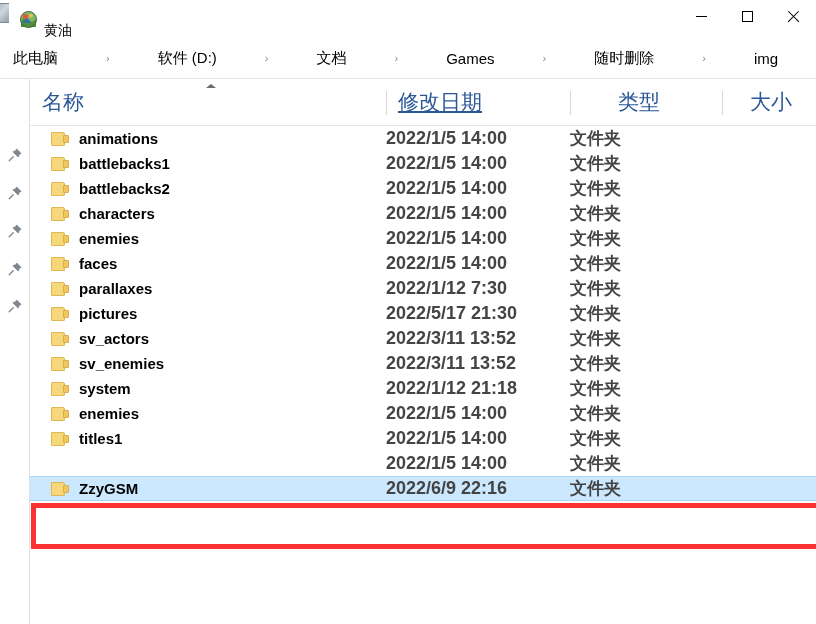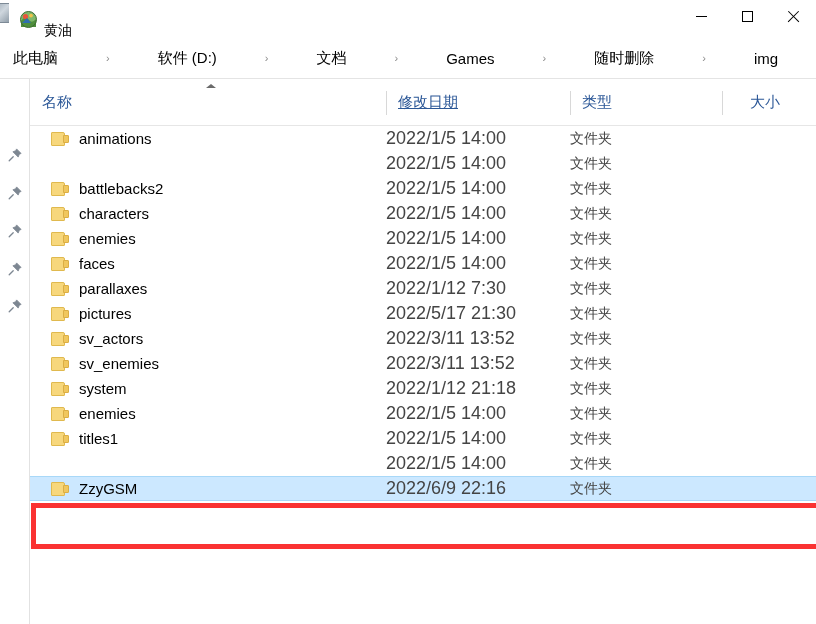--- a/index.html
+++ b/index.html
@@ -155,21 +155,21 @@
     height: 46px;
     background: #ffffff;
     border-bottom: 1px solid #e6e6e6;
   }
   .colhdr {
     position: absolute;
     top: 0;
     height: 46px;
     display: flex;
     align-items: center;
-    font-size: 15px;
+    font-size: 21px;
     color: #2b5797;
     cursor: default;
     box-sizing: border-box;
   }
   .colhdr .lbl { padding-left: 12px; }
   .col-sep {
     position: absolute;
     top: 12px;
     width: 1px;
     height: 24px;
@@ -192,20 +192,21 @@
     height: 498px;
     background: #ffffff;
     overflow: hidden;
   }
   .row {
     position: relative;
     height: 25px;
     display: flex;
     align-items: center;
     cursor: default;
+    font-weight: bold;
   }
   .row.selected {
     background: #cce8ff;
     border-top: 1px solid #a8d8f8;
     border-bottom: 1px solid #a8d8f8;
     box-sizing: border-box;
   }
   .cell-name {
     position: absolute;
     left: 0;
@@ -246,21 +247,21 @@
   .cell-date {
     position: absolute;
     left: 356px;
     font-size: 18px;
     color: #444444;
     white-space: nowrap;
   }
   .cell-type {
     position: absolute;
     left: 540px;
-    font-size: 14px;
+    font-size: 17px;
     color: #444444;
     white-space: nowrap;
   }
   .cell-size {
     position: absolute;
     left: 692px;
     font-size: 14px;
     color: #444444;
     white-space: nowrap;
   }
@@ -365,21 +366,21 @@
 <div class="nav-divider"></div>
 
 <div class="colheaders" id="colheaders-host">
     <div class="colhdr" style="left: 0px; width: 356px;">
       <span class="lbl">名称</span>
     </div>
     <div class="colhdr" style="left: 356px; width: 184px; text-decoration: underline;">
       <span class="lbl">修改日期</span>
     </div>
     <div class="col-sep" style="left: 356px;"></div>
-    <div class="colhdr" style="left: 540px; width: 152px;">
+    <div class="colhdr" style="left: 540px; width: 152px; padding-left: 36px;">
       <span class="lbl">类型</span>
     </div>
     <div class="col-sep" style="left: 540px;"></div>
     <div class="colhdr" style="left: 708px; width: 94px;">
       <span class="lbl">大小</span>
     </div>
     <div class="col-sep" style="left: 692px;"></div>
   </div>
 <div class="sort-caret"></div>
 
@@ -390,20 +391,27 @@
           <span class="back"></span>
           <span class="tab"></span>
         </span>
         <span class="name-txt">animations</span>
       </div>
       <div class="cell-date">2022/1/5 14:00</div>
       <div class="cell-type">文件夹</div>
       <div class="cell-size"></div>
     </div>
     <div class="row">
+      <div class="cell-name">
+        <span class="folder-ico">
+          <span class="back"></span>
+          <span class="tab"></span>
+        </span>
+        <span class="name-txt">battlebacks1</span>
+      </div>
       <div class="cell-date">2022/1/5 14:00</div>
       <div class="cell-type">文件夹</div>
       <div class="cell-size"></div>
     </div>
     <div class="row">
       <div class="cell-name">
         <span class="folder-ico">
           <span class="back"></span>
           <span class="tab"></span>
         </span>

